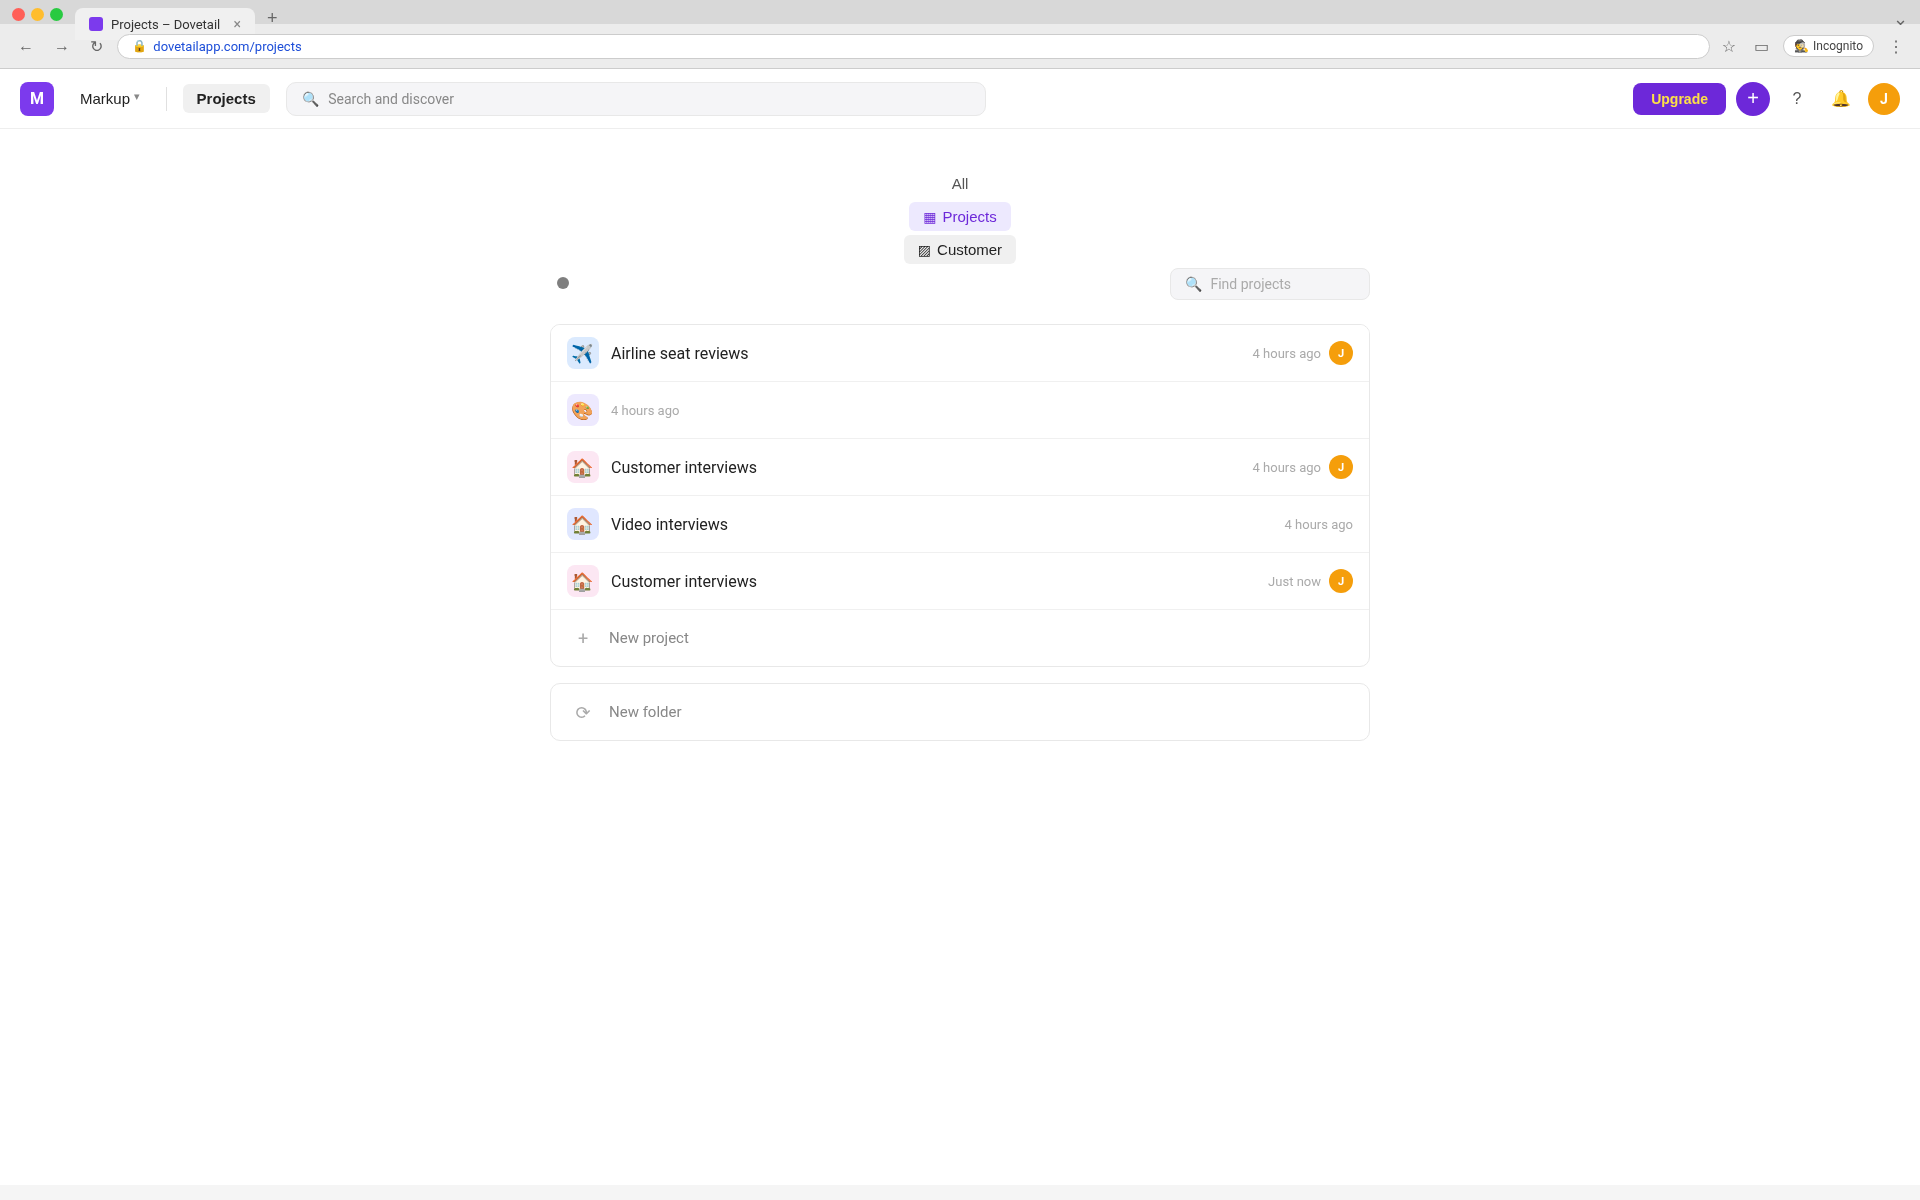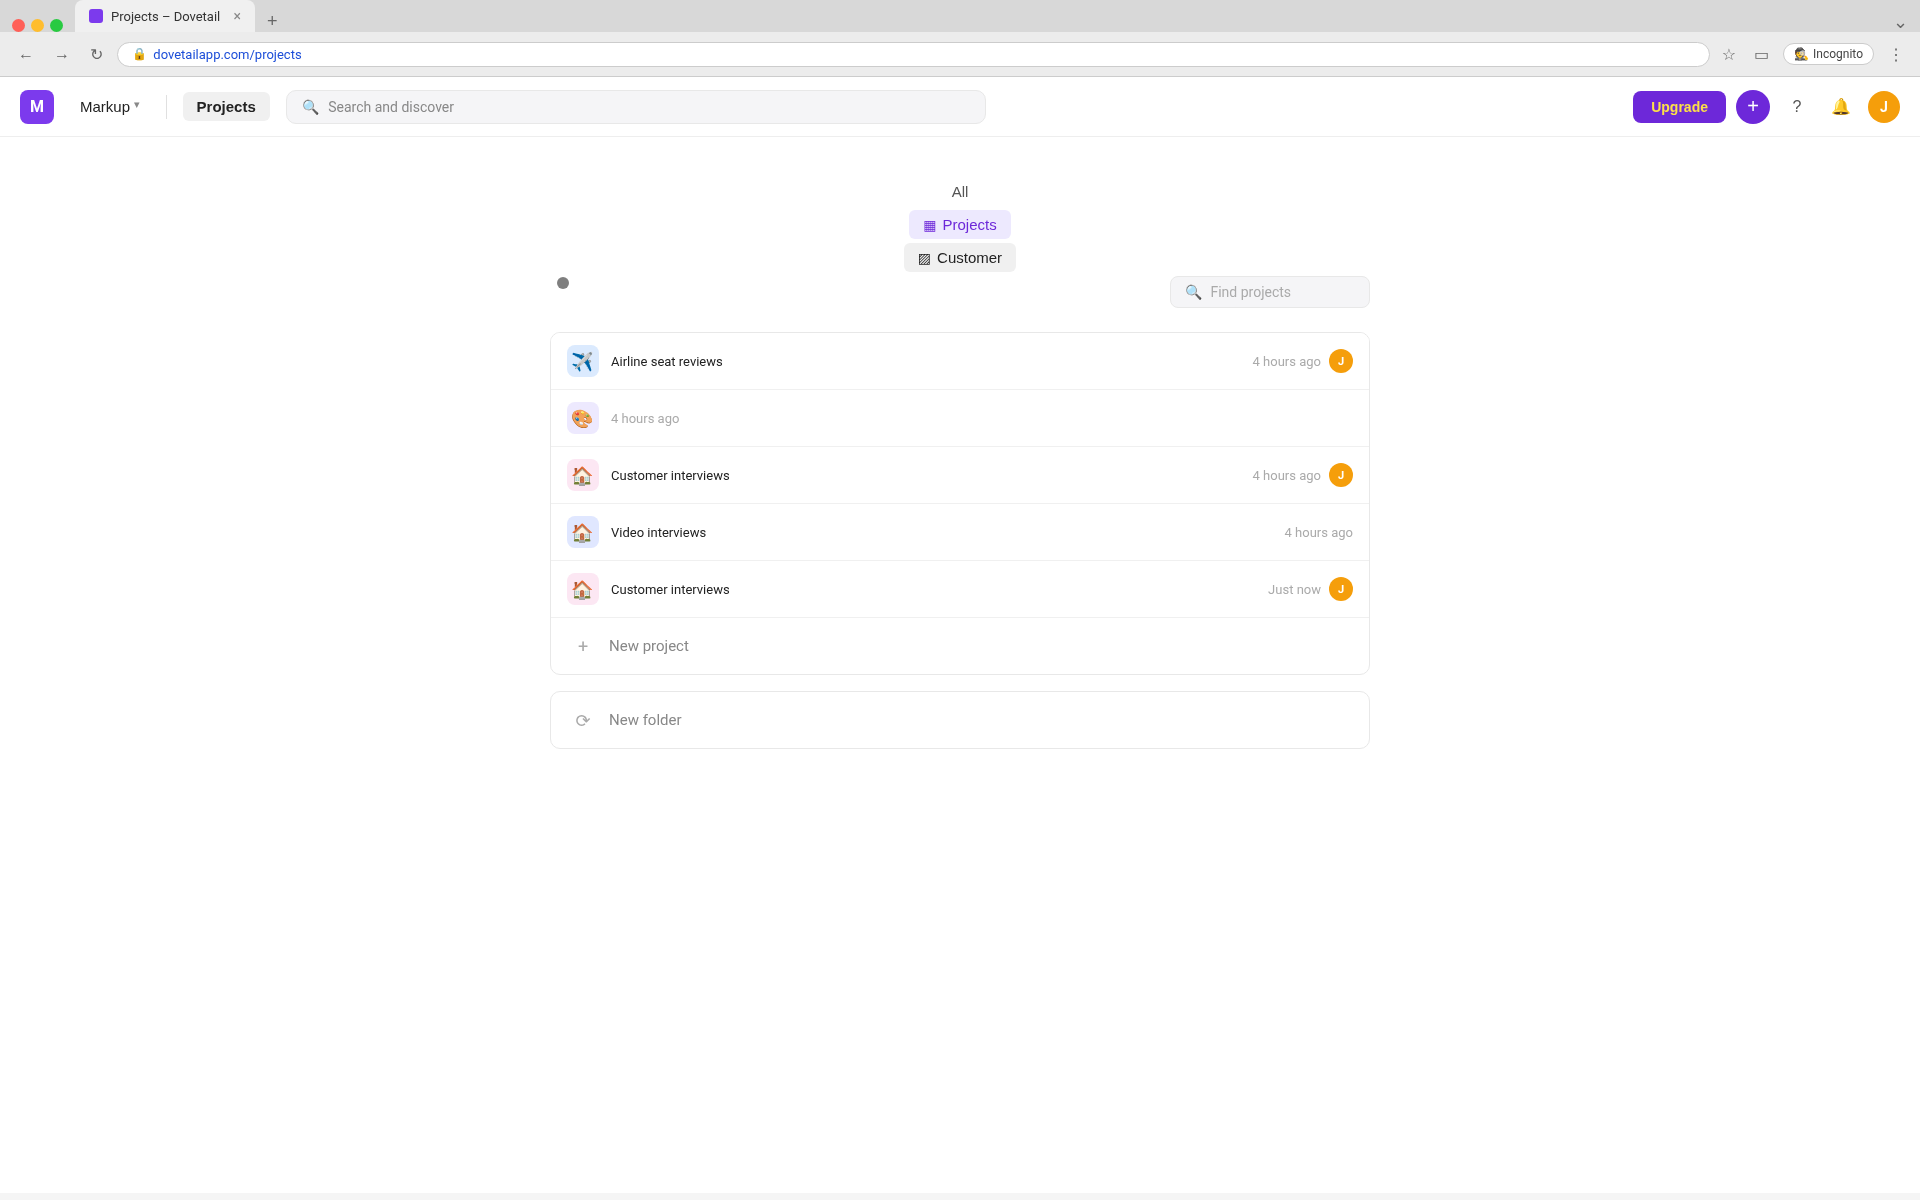--- a/index.html
+++ b/index.html
@@ -11,24 +11,24 @@
       overflow: hidden;
     }
 
     
     .browser-chrome {
       background: #e8e8e8;
       border-bottom: 1px solid #ccc;
     }
     .tab-bar {
       display: flex;
-      align-items: flex-end;
+      align-items: flex-start;
       padding: 8px 12px 0;
       background: #d8d8d8;
-      height: 32px;
+      height: 24px;
     }
     .window-controls {
       display: flex;
       gap: 6px;
       margin-right: 12px;
     }
     .window-btn {
       width: 13px;
       height: 13px;
       border-radius: 50%;
@@ -388,21 +388,21 @@
       justify-content: center;
       font-size: 18px;
       flex-shrink: 0;
     }
     .project-icon.airplane { background: #dbeafe; }
     .project-icon.usability { background: #ede9fe; }
     .project-icon.interviews { background: #fce7f3; }
     .project-icon.video { background: #e0e7ff; }
     .project-icon.customer2 { background: #fce7f3; }
     .project-name {
-      font-size: 13px;
+      font-size: 16px;
       color: #222;
       font-weight: 400;
       flex: 1;
     }
     .project-meta {
       display: flex;
       align-items: center;
       gap: 8px;
       color: #aaa;
       font-size: 13px;

